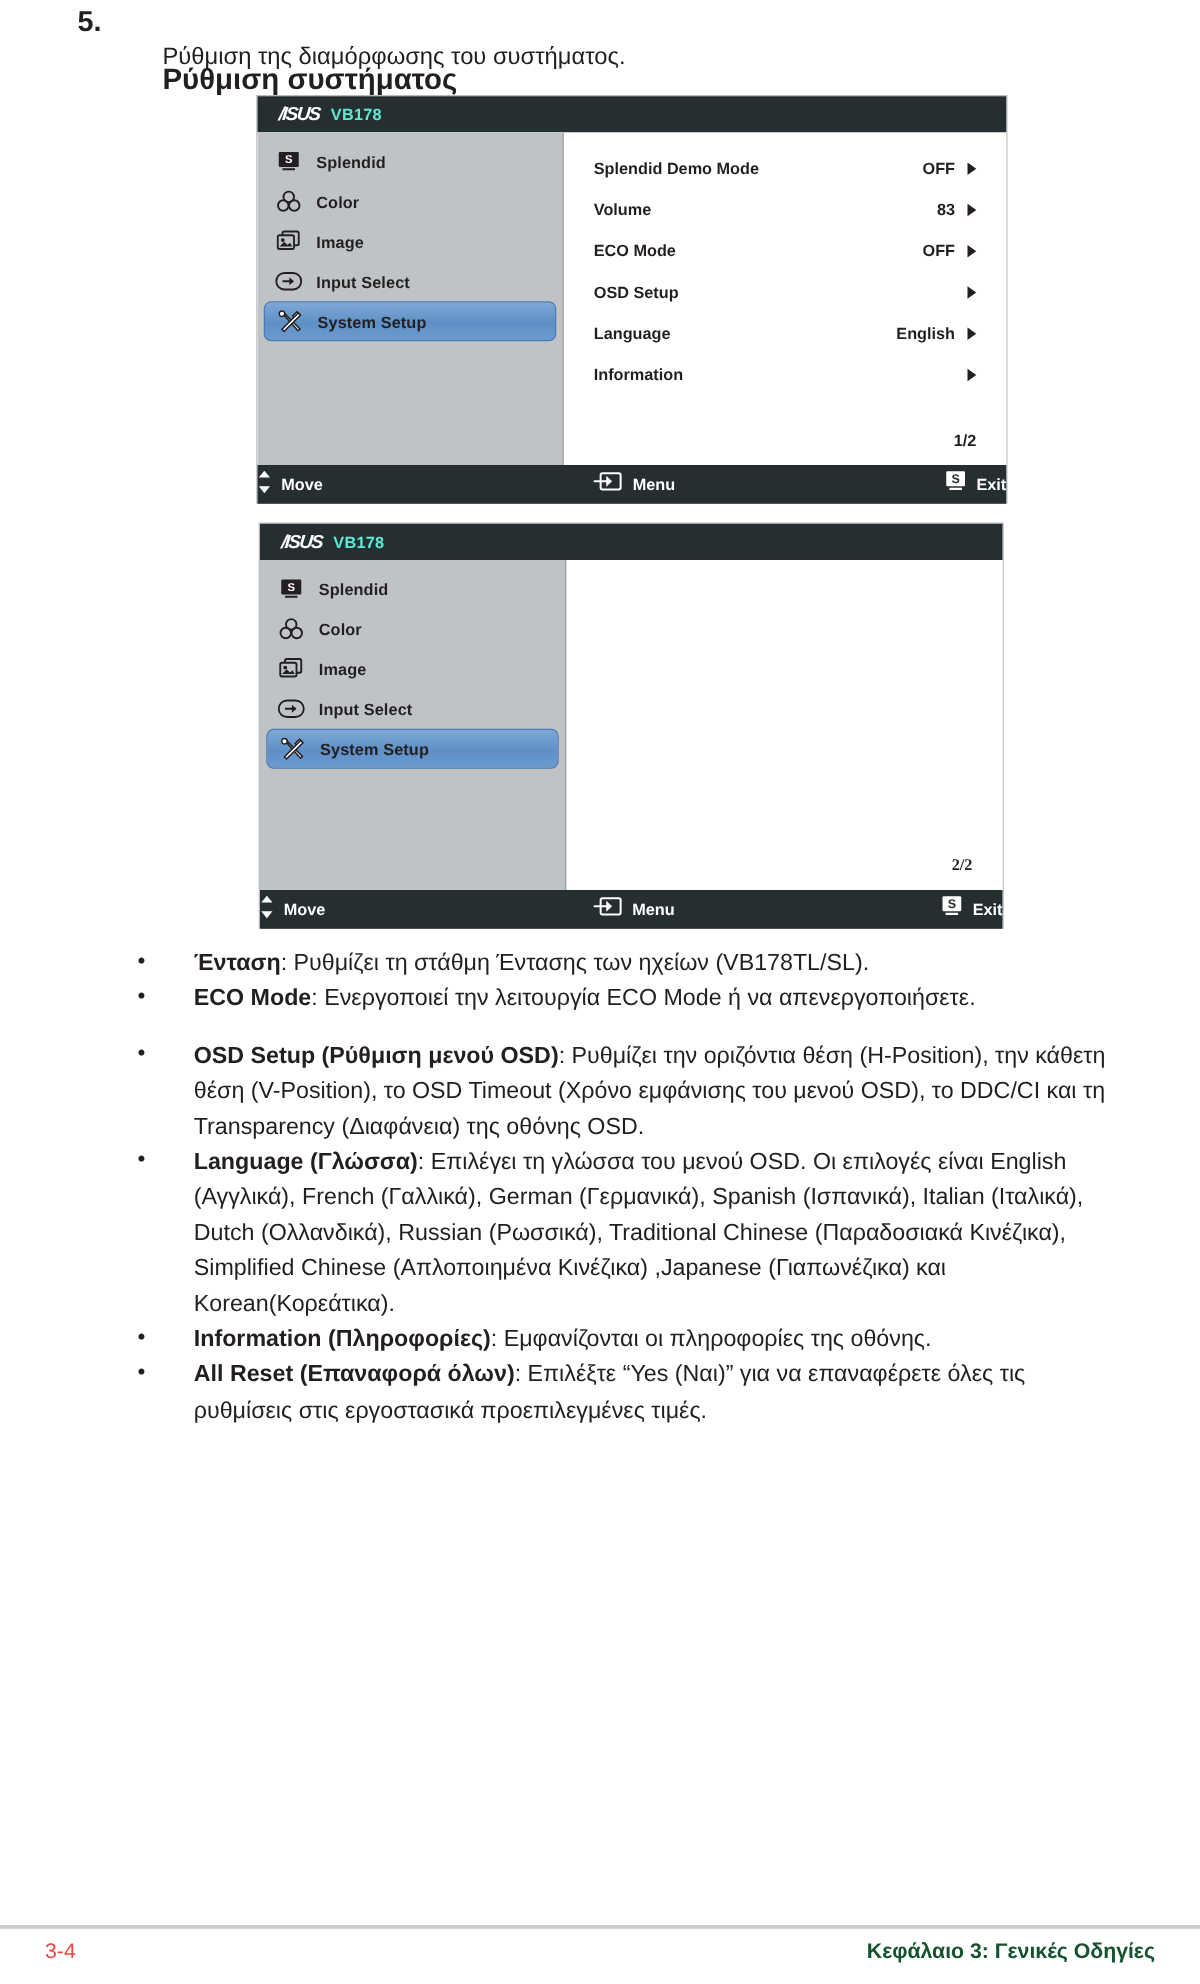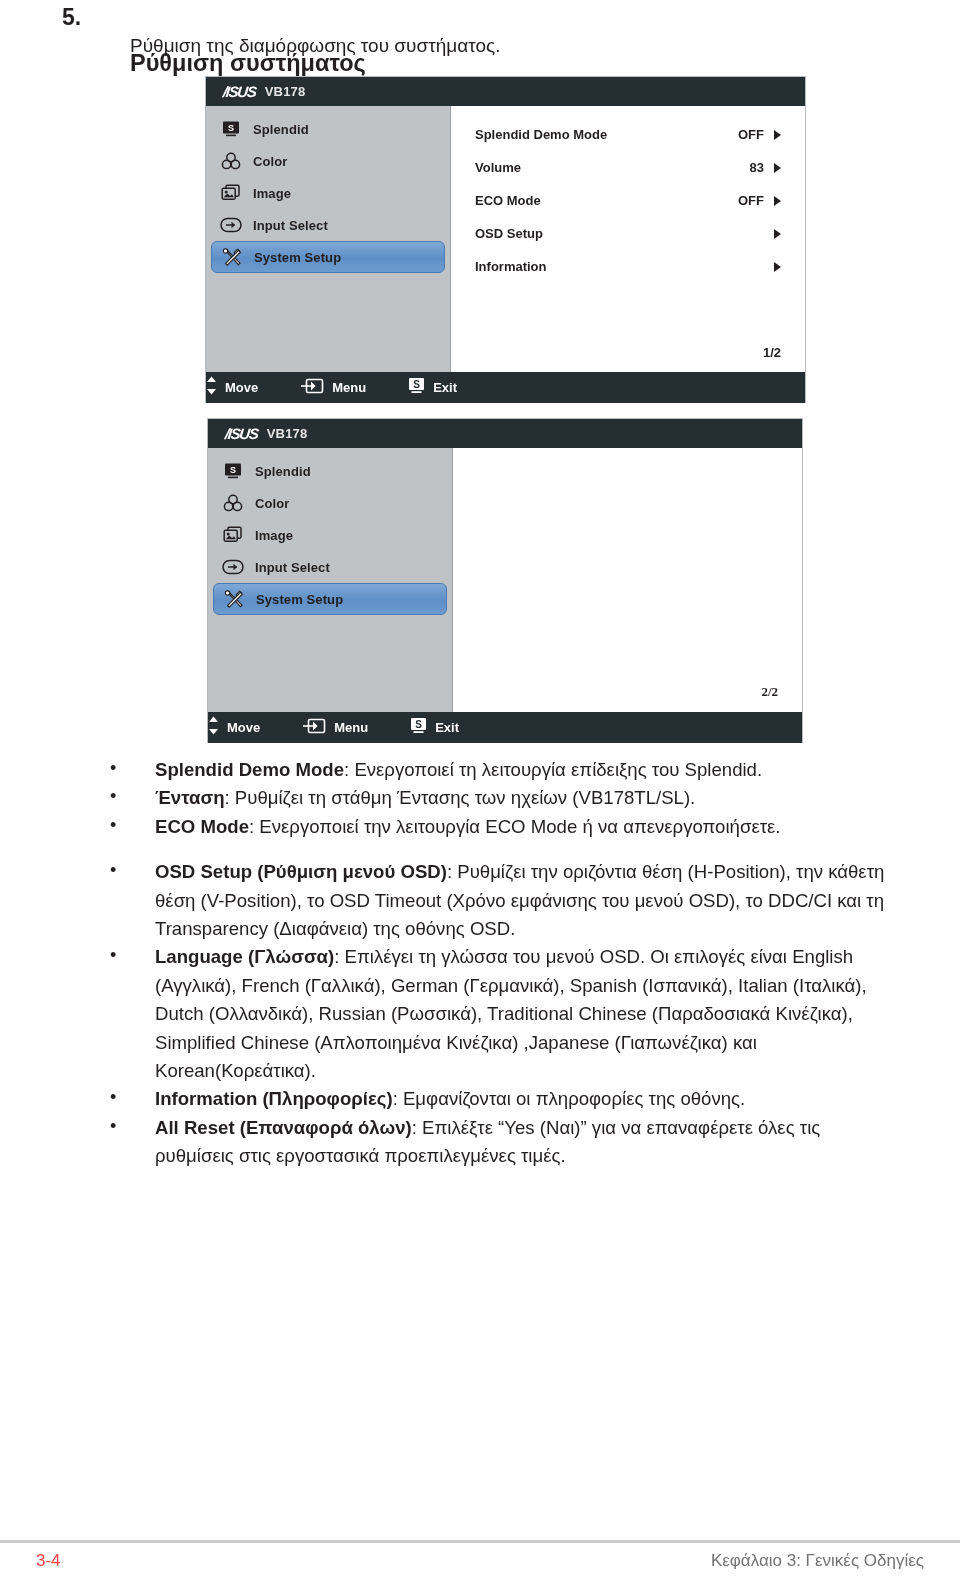--- a/index.html
+++ b/index.html
@@ -70,21 +70,21 @@
     font-weight: bold;
     font-style: italic;
     color: #ffffff;
     letter-spacing: -1.3px;
     transform: skewX(-6deg);
     font-family: "Liberation Sans", sans-serif;
   }
   .model {
     font-size: 13px;
     font-weight: bold;
-    color: #e5e5e5;
+    color: #5eead4;
     letter-spacing: 0.2px;
   }
 
   .osd-body {
     display: flex;
     background: #ffffff;
   }
   #osd1 .osd-body { height: 266px; }
   #osd2 .osd-body { height: 264px; }
 
@@ -160,21 +160,21 @@
     font-weight: bold;
   }
   #osd1 .pagenum { bottom: 12px; }
   #osd2 .pagenum { bottom: 12px; font-family: Liberation Serif, serif; }
 
   .osd-foot {
     height: 31px;
     background: #252e30;
     display: flex;
     align-items: center;
-    justify-content: flex-start;
+    justify-content: space-between;
     gap: 42px;
   }
   .foot-item {
     display: flex;
     align-items: center;
     gap: 8px;
   }
   .foot-label {
     color: #ffffff;
     font-size: 13px;
@@ -219,21 +219,22 @@
     left: 36px;
     top: 1551px;
     font-size: 17px;
     color: #ef4444;
   }
   .foot-right {
     position: absolute;
     right: 36px;
     top: 1551px;
     font-size: 17px;
-    color: #737373;
+    color: #14532d;
+    font-weight: bold;
   }
 </style>
 </head>
 <body>
 
 <div class="page">
 
   <div class="sec-head">
     <div class="sec-num">5.</div>
     <div class="sec-title">Ρύθμιση συστήματος</div>
@@ -331,20 +332,25 @@
           <span class="opt-val">OFF</span>
           <span class="arrow"></span>
         </div>
 
         <div class="opt-row">
           <span class="opt-name">OSD Setup</span>
           <span class="opt-val"></span>
           <span class="arrow"></span>
         </div>
 
+        <div class="opt-row">
+          <span class="opt-name">Language</span>
+          <span class="opt-val">English</span>
+          <span class="arrow"></span>
+        </div>
 
         <div class="opt-row">
           <span class="opt-name">Information</span>
           <span class="opt-val"></span>
           <span class="arrow"></span>
         </div>
 
         <div class="pagenum">1/2</div>
       </div>
 
@@ -488,21 +494,20 @@
               <text x="8.5" y="10.5" font-size="10" font-weight="bold" fill="#252e30" text-anchor="middle" font-family="Liberation Sans, sans-serif">S</text>
               <rect x="3.5" y="14.2" width="10" height="1.8" fill="#ffffff"></rect>
             </svg>
         </span>
         <span class="foot-label">Exit</span>
       </div>
     </div>
   </div>
 
   <div class="bullets">
-    <div class="bullet"><b>Splendid Demo Mode</b><span>: Ενεργοποιεί τη λειτουργία επίδειξης του Splendid.</span></div>
     <div class="bullet"><b>Ένταση</b><span>: Ρυθμίζει τη στάθμη Έντασης των ηχείων (VB178TL/SL).</span></div>
     <div class="bullet"><b>ECO Mode</b><span>: Ενεργοποιεί την λειτουργία ECO Mode ή να απενεργοποιήσετε.</span></div>
     <div class="gap"></div>
     <div class="bullet"><b>OSD Setup (Ρύθμιση μενού OSD)</b><span>: Ρυθμίζει την οριζόντια θέση (H-Position), την κάθετη θέση (V-Position), το OSD Timeout (Χρόνο εμφάνισης του μενού OSD), το DDC/CI και τη Transparency (Διαφάνεια) της οθόνης OSD.</span></div>
     <div class="bullet"><b>Language (Γλώσσα)</b><span>: Επιλέγει τη γλώσσα του μενού OSD. Οι επιλογές είναι English (Αγγλικά), French (Γαλλικά), German (Γερμανικά), Spanish (Ισπανικά), Italian (Ιταλικά), Dutch (Ολλανδικά), Russian (Ρωσσικά), Traditional Chinese (Παραδοσιακά Κινέζικα), Simplified Chinese (Απλοποιημένα Κινέζικα) ,Japanese (Γιαπωνέζικα) και Korean(Κορεάτικα).</span></div>
     <div class="bullet"><b>Information (Πληροφορίες)</b><span>: Εμφανίζονται οι πληροφορίες της οθόνης.</span></div>
     <div class="bullet"><b>All Reset (Επαναφορά όλων)</b><span>: Επιλέξτε “Yes (Ναι)” για να επαναφέρετε όλες τις ρυθμίσεις στις εργοστασικά προεπιλεγμένες τιμές.</span></div>
   </div>
 
   <div class="foot-rule"></div>

